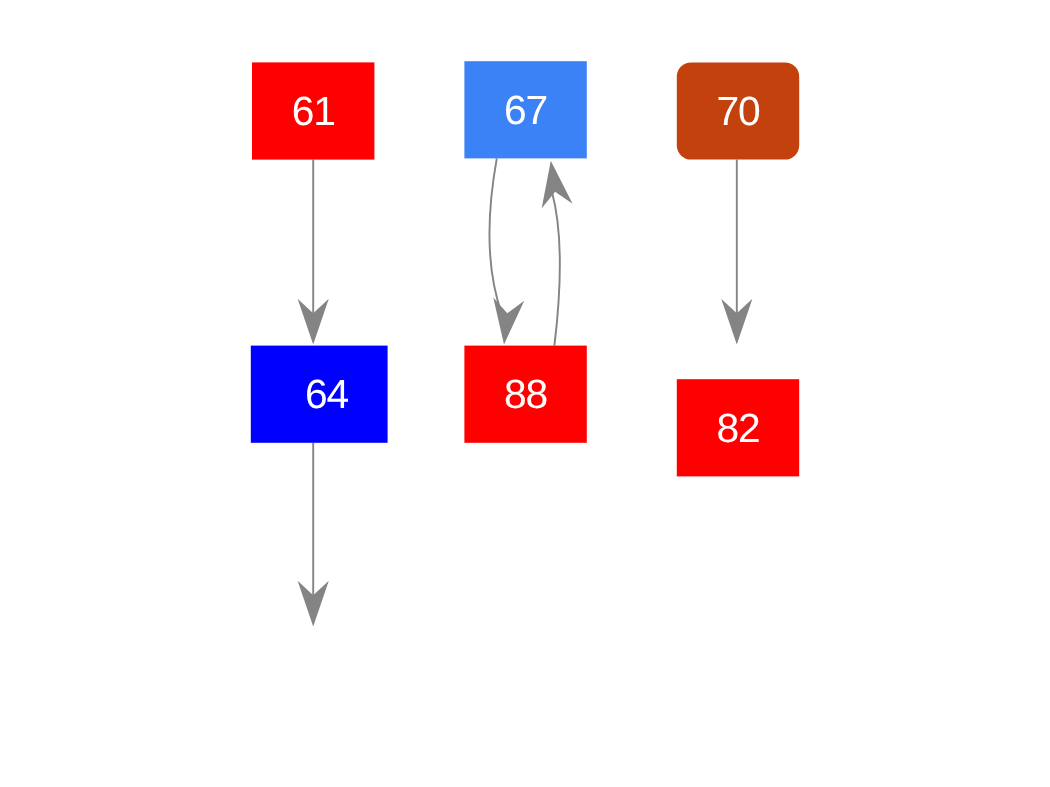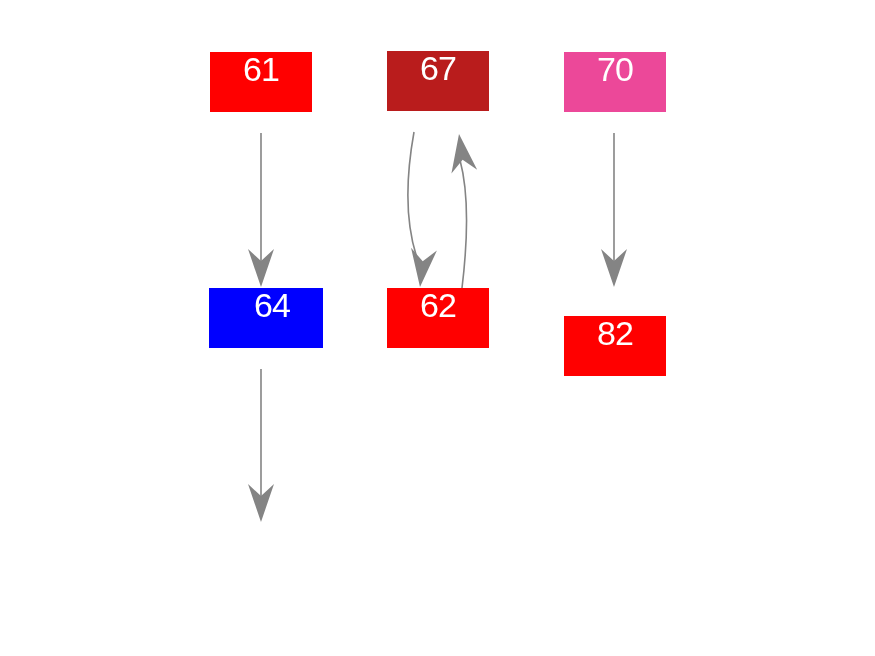--- a/index.html
+++ b/index.html
@@ -28,23 +28,23 @@
     stroke-width: 1.6px;
     stroke: #848484; 
   }
   .ehead {
     stroke: none;
     fill: #848484; 
   }
   .node {
     position: absolute;
     width: 102px;
-    height: 60px;
+    height: 81px;
     display: flex;
-    align-items: flex-start;
+    align-items: center;
     justify-content: center;
     cursor: pointer;
     user-select: none;
   }
   .node-label {
     font-size: 34px;
     letter-spacing: -1px;
     line-height: 1;
   }
   
@@ -87,34 +87,34 @@
       <path class="eline" data-svg-stroke="graph.edge_color" d="M 261 369 L 261 498" stroke="#848484"></path>
       <path class="ehead" data-svg-fill="graph.edge_color" d="M 0 0 L -13 -38 L 0 -26 L 13 -38 Z" transform="translate(261,522)" fill="#848484"></path>
     </g>
 
   </svg>
 
   <div class="node n0" style="background: rgb(255, 0, 0); color: rgb(255, 255, 255);">
     <span class="node-label">61</span>
   </div>
 
-  <div class="node n1" style="background: #b91c1c; color: rgb(255, 255, 255);">
+  <div class="node n1" style="background: #3b82f6; color: rgb(255, 255, 255);">
     <span class="node-label">67</span>
   </div>
 
-  <div class="node n2" style="background: #ec4899; color: rgb(255, 255, 255);">
+  <div class="node n2" style="background: #c2410c; color: rgb(255, 255, 255); border-radius: 12px;">
     <span class="node-label">70</span>
   </div>
 
   <div class="node n3" style="background: rgb(0, 0, 255); color: rgb(255, 255, 255);">
     <span class="node-label">64</span>
   </div>
 
   <div class="node n4" style="background: rgb(255, 0, 0); color: rgb(255, 255, 255);">
-    <span class="node-label">62</span>
+    <span class="node-label">88</span>
   </div>
 
   <div class="node n5" style="background: rgb(255, 0, 0); color: rgb(255, 255, 255); margin-top: 28px;">
     <span class="node-label">82</span>
   </div>
 
 
 </div>
 
 </body></html>

